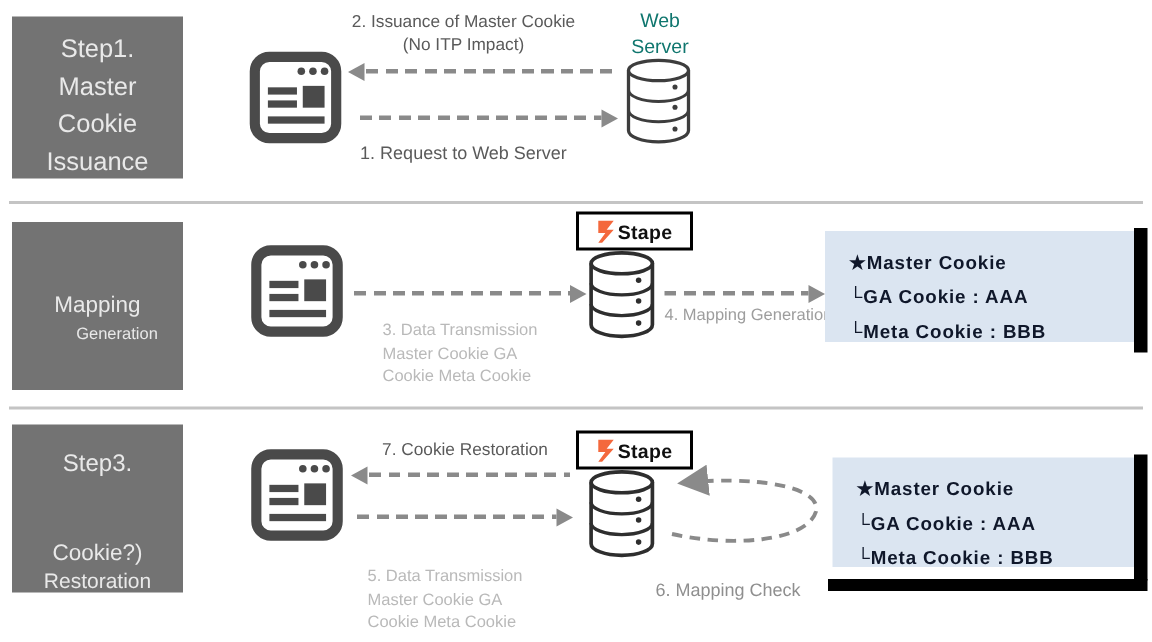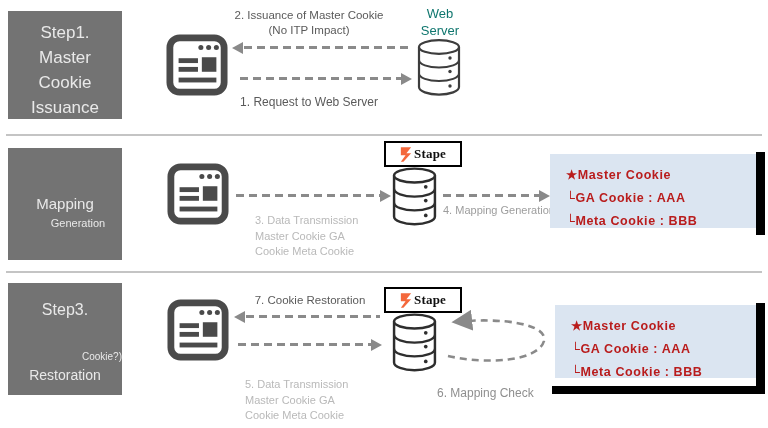--- a/index.html
+++ b/index.html
@@ -27,25 +27,25 @@
   .lbl-dark{color:#5a5a5a;font-size:11.5px;line-height:15px;}
   .lbl-light{color:#b9b9b9;font-size:11px;line-height:15.5px;}
   .lbl-mid{color:#9d9d9d;font-size:11px;}
   .lbl-check{color:#8f8f8f;font-size:12px;}
   .tc{text-align:center;}
 
   .serverlabel{position:absolute;color:#0f766e;font-size:13px;line-height:17px;text-align:center;}
 
   
   .stape{position:absolute;width:78px;height:26px;background:#fff;border:2px solid #000;
-         display:flex;align-items:center;justify-content:center;gap:2px;box-sizing:border-box;font-family:Liberation Serif, serif;}
+         display:flex;align-items:center;justify-content:center;gap:2px;box-sizing:border-box;}
   .stape .txt{font-size:13px;font-weight:700;color:#101010;letter-spacing:0.2px;}
 
   
-  .cookiebox{position:absolute;background:#dbe5f1;color:#b91c1c;font-weight:700;
+  .cookiebox{position:absolute;background:#dbe5f1;color:#0f172a;font-weight:700;
              font-size:12.5px;letter-spacing:0.6px;box-sizing:border-box;padding:10px 0 0 16px;}
   .cookiebox .row{line-height:23px;white-space:nowrap;}
 
   .blackbar{position:absolute;background:#000;}
 
   .abs{position:absolute;}
   svg{display:block;}
 </style>
 </head>
 <body>
@@ -154,21 +154,21 @@
     <div class="row">★Master Cookie</div>
     <div class="row">└GA Cookie : AAA</div>
     <div class="row">└Meta Cookie : BBB</div>
   </div>
   <div class="blackbar" style="left:756px;top:152px;width:9px;height:83px;"></div>
 
   <div class="sep" style="top:271px;"></div>
 
   <div class="stepbox" style="left:8px;top:283px;width:114px;height:112px;padding-top:14px;box-sizing:border-box;">
     <div class="l-big" style="font-size:16px;">Step3.</div>
-    <div class="l-sm" style="margin-top:26px;font-size:10px;line-height:18px;text-align:right;">Cookie?)</div>
+    <div class="l-sm" style="margin-top:38px;font-size:15px;line-height:18px;">Cookie?)</div>
     <div class="l-mid" style="font-size:14px;line-height:19px;">Restoration</div>
   </div>
 
   <div class="lbl lbl-dark tc" style="left:235px;top:293px;width:150px;">7. Cookie Restoration</div>
 
   <div class="abs" style="left:167px;top:299px;">
     <svg width="62" height="62" viewBox="0 0 64 64">
       <rect x="4" y="4" width="56" height="56" rx="10" fill="#fff" stroke="#4a4a4a" stroke-width="7"></rect>
       <circle cx="36" cy="14" r="2.6" fill="#4a4a4a"></circle>
         <circle cx="44" cy="14" r="2.6" fill="#4a4a4a"></circle>

